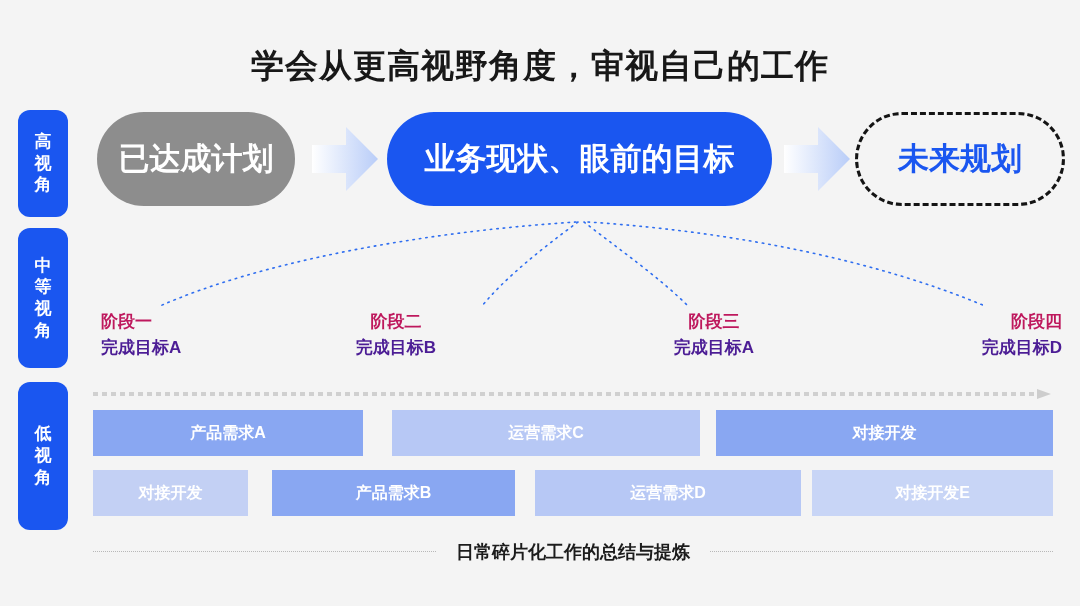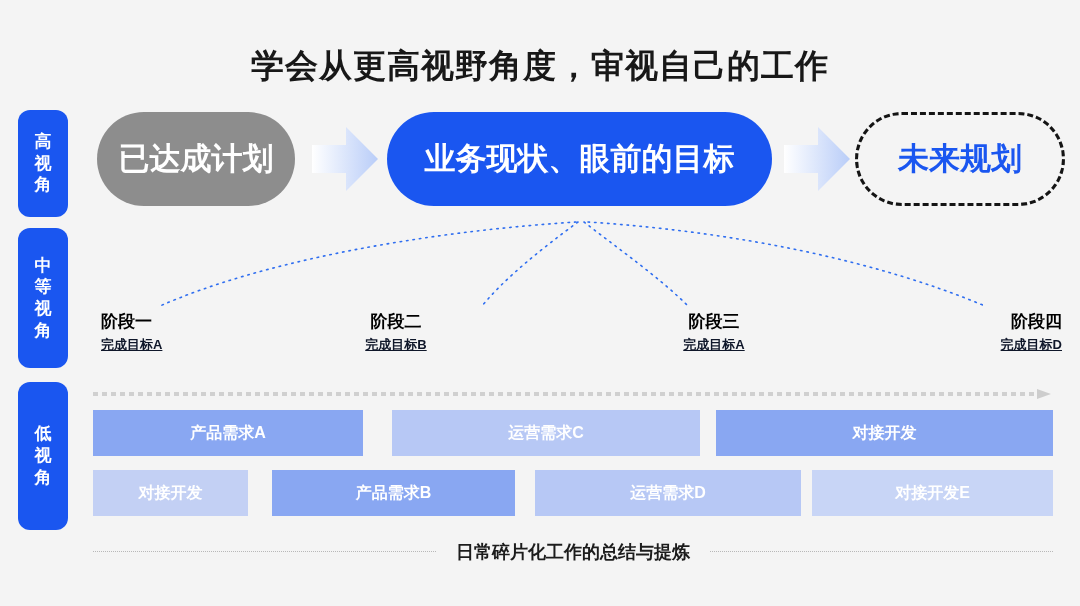--- a/index.html
+++ b/index.html
@@ -104,29 +104,28 @@
   }
 
   
   .phase {
     position: absolute;
     width: 200px;
   }
   .phase-name {
     font-size: 17px;
     font-weight: bold;
-    color: #000000;
+    color: #be185d;
     line-height: 1.45;
   }
   .phase-goal {
-    font-size: 13px;
-    font-weight: bold;
-    color: #0f172a;
+    font-size: 17px;
+    font-weight: bold;
+    color: #4c1d95;
     line-height: 1.5;
-    text-decoration: underline;
   }
   #phase-1 { left: 101px;  top: 310px; text-align: left; }
   #phase-2 { left: 296px;  top: 310px; text-align: center; }
   #phase-3 { left: 614px;  top: 310px; text-align: center; }
   #phase-4 { left: 862px;  top: 310px; text-align: right; }
 
   
   #timeline {
     position: absolute;
     left: 93px;

